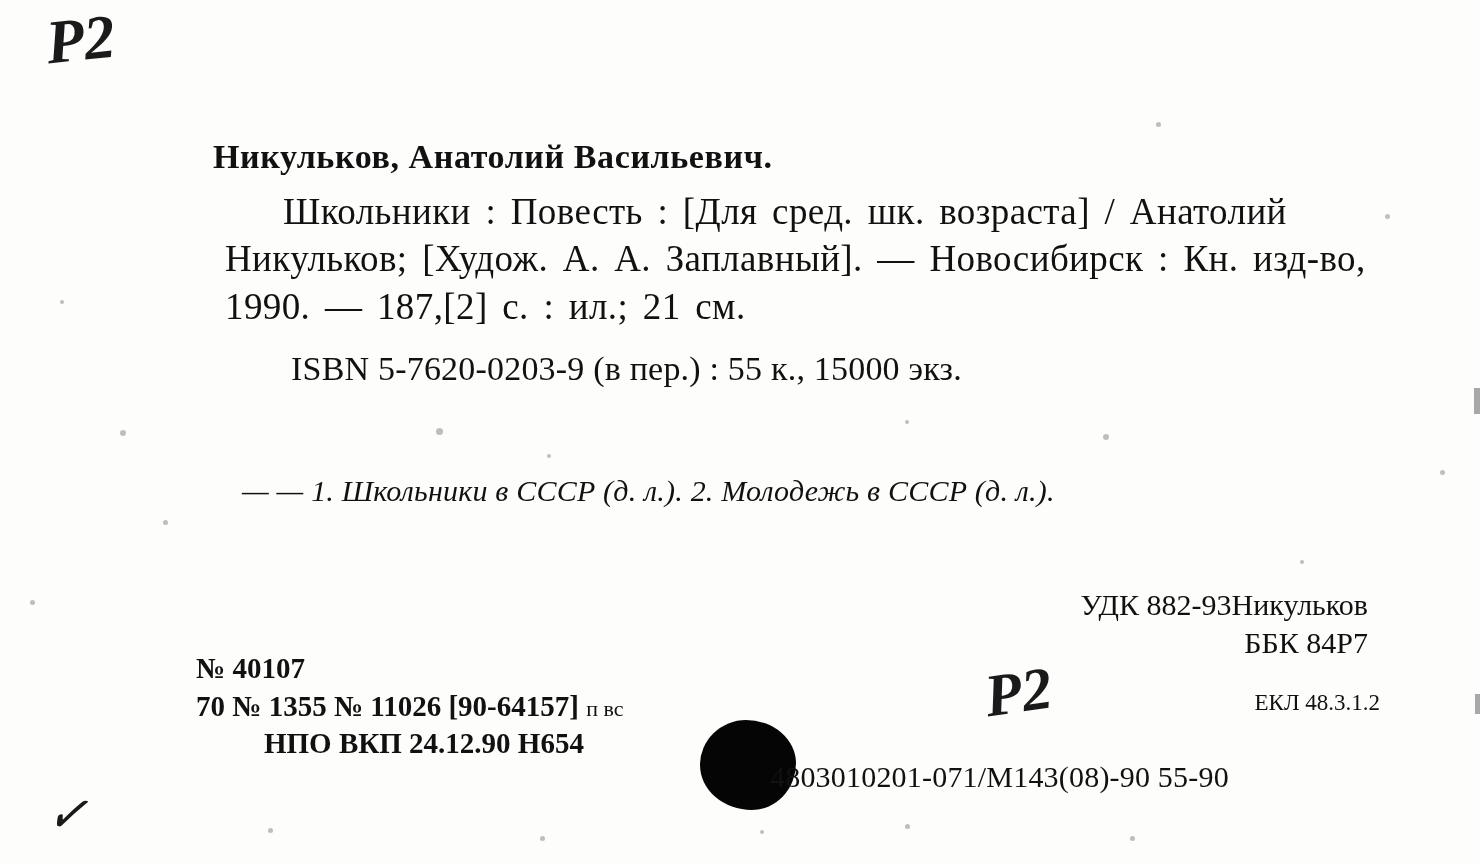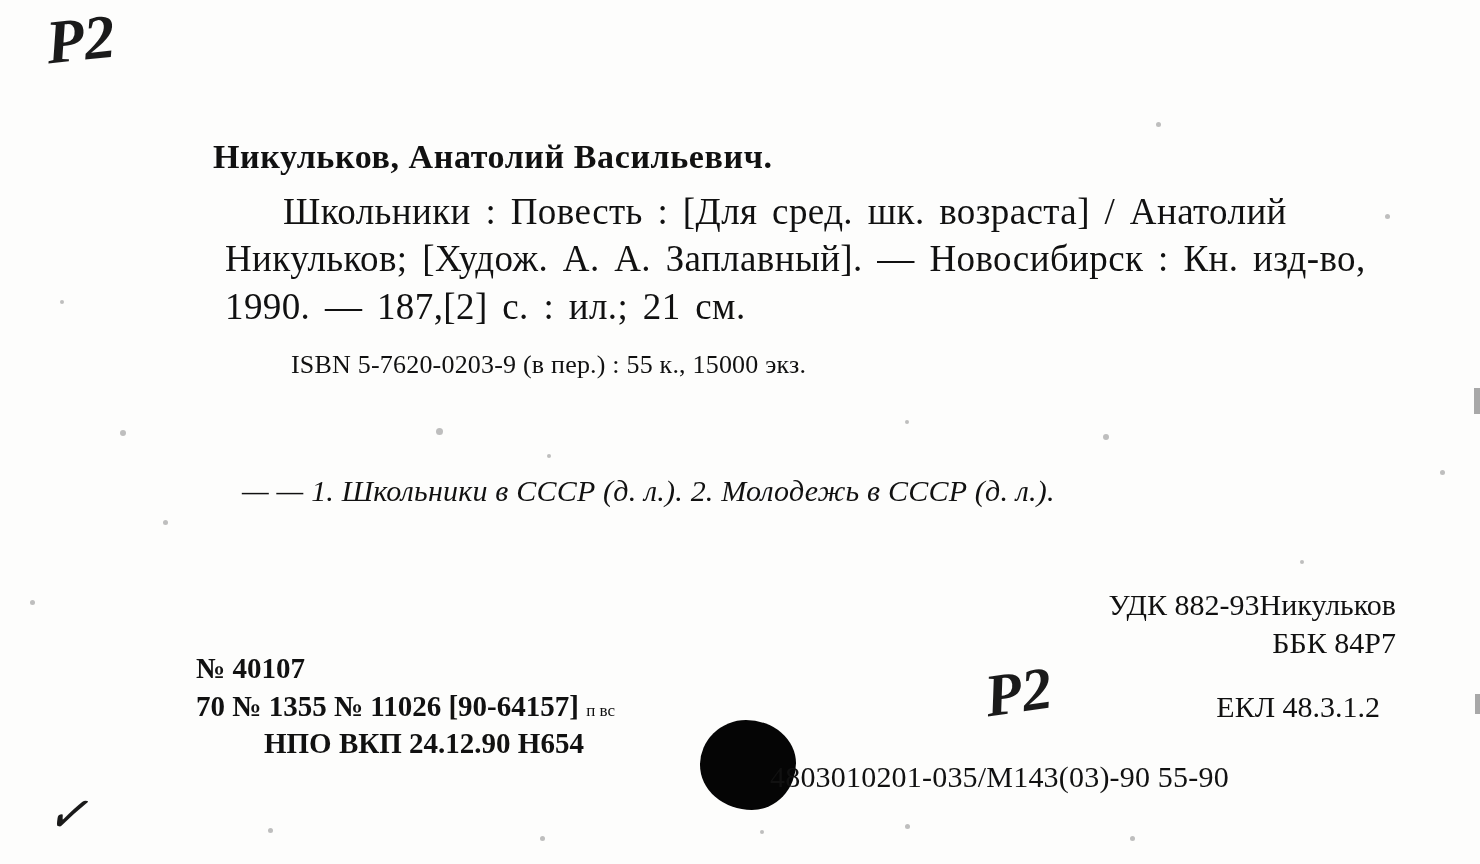--- a/index.html
+++ b/index.html
@@ -82,65 +82,65 @@
   }
   #title-statement {
     font-size: 37px;
     line-height: 1.28;
     text-indent: 58px;
     margin: 12px;
     letter-spacing: .4px;
     word-spacing: 5px;
   }
   #isbn-line {
-    font-size: 26px;
+    font-size: 34px;
     margin: 20px 0 0 0;
     text-indent: 78px;
     letter-spacing: .2px;
   }
   #tracing-line {
     position: absolute;
     left: 242px;
     top: 474px;
     font-size: 30px;
     letter-spacing: .2px;
     white-space: nowrap;
     font-style: italic;
   }
 
   
   #classification {
     position: absolute;
-    right: 84px;
+    right: 112px;
     top: 586px;
     text-align: right;
     font-size: 30px;
     line-height: 1.28;
   }
   #ekl-line {
     position: absolute;
     right: 100px;
     top: 690px;
-    font-size: 30px;
+    font-size: 23px;
     text-align: left;
     margin-left: 42px;
   }
 
   
   #control-block {
     position: absolute;
     left: 196px;
     top: 650px;
     font-size: 29px;
     line-height: 1.3;
     font-weight: 700;
   }
   #ctrl-1 { }
   #ctrl-2 { white-space: nowrap; }
-  #ctrl-2 .light { font-weight: 400; font-size: 17px; }
+  #ctrl-2 .light { font-weight: 400; font-size: 22px; }
   #ctrl-3 { margin-left: 68px; }
 
   
   #imprint-line {
     position: absolute;
     left: 770px;
     top: 760px;
     font-size: 30px;
     white-space: nowrap;
     letter-spacing: .2px;
@@ -202,15 +202,15 @@
 
   <div id="control-block">
     <div id="ctrl-1">№ 40107</div>
     <div id="ctrl-2">
       <span>70 № 1355 № 11026 [90-64157]</span>
       <span class="light">п вс</span>
     </div>
     <div id="ctrl-3">НПО ВКП 24.12.90 Н654</div>
   </div>
 
-  <div id="imprint-line">4803010201-035/М143(03)-90 55-90</div>
+  <div id="imprint-line">4803010201-071/М143(08)-90 55-90</div>
 
 </div>
 
 </body></html>

